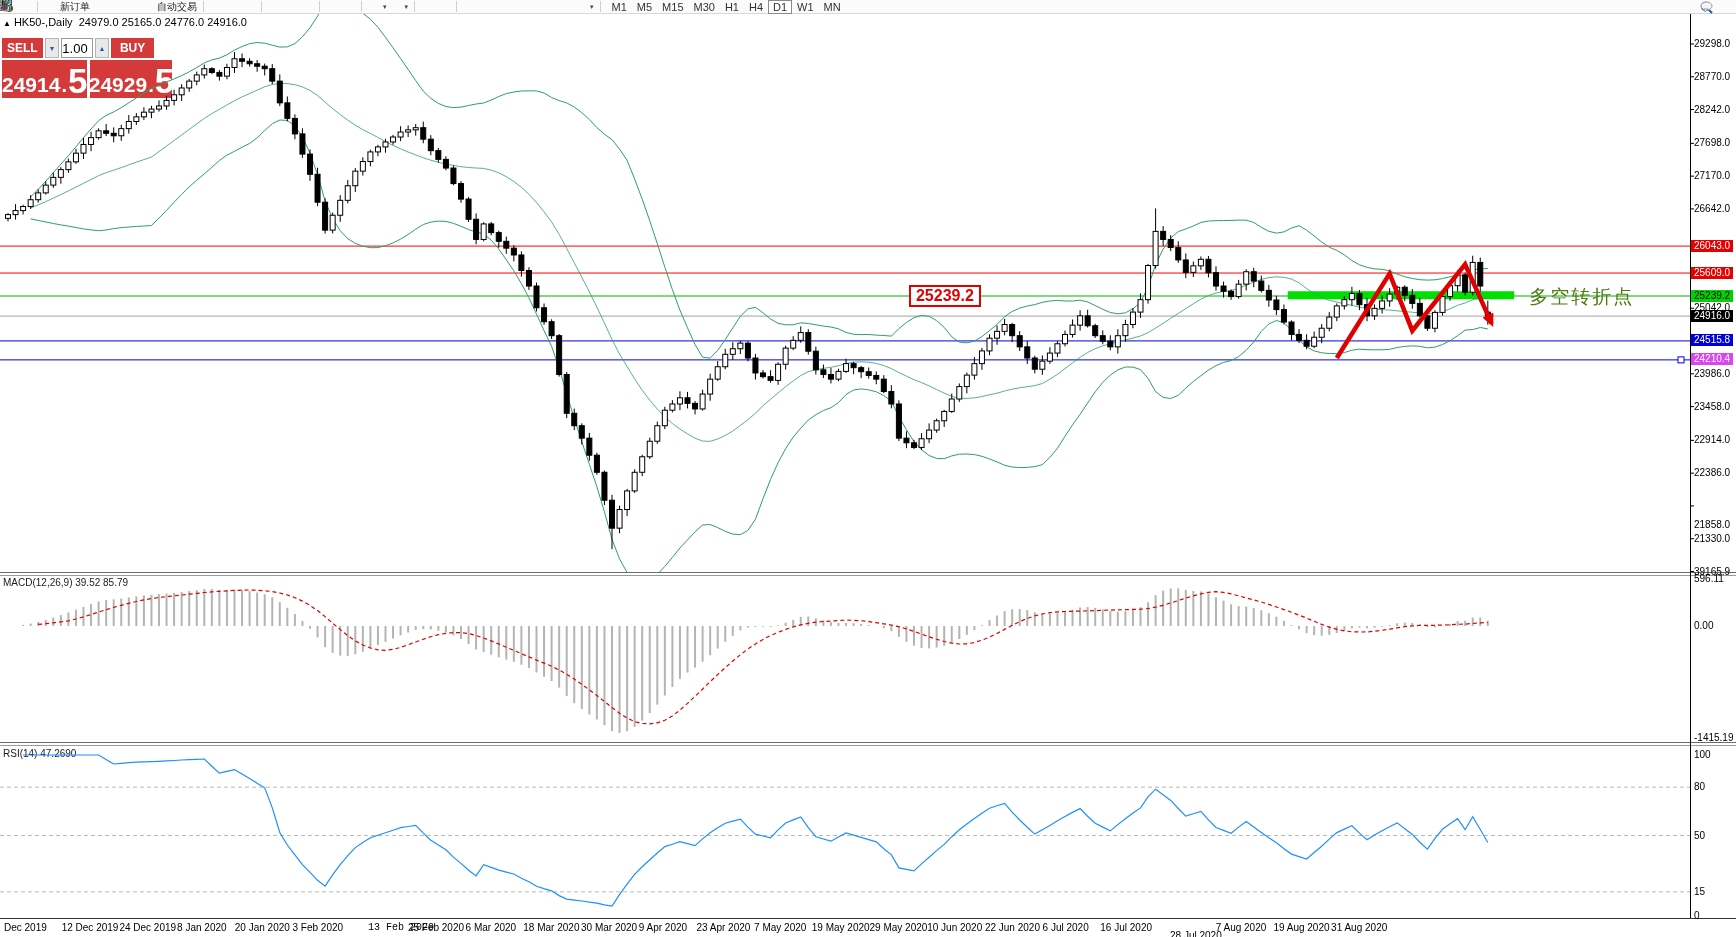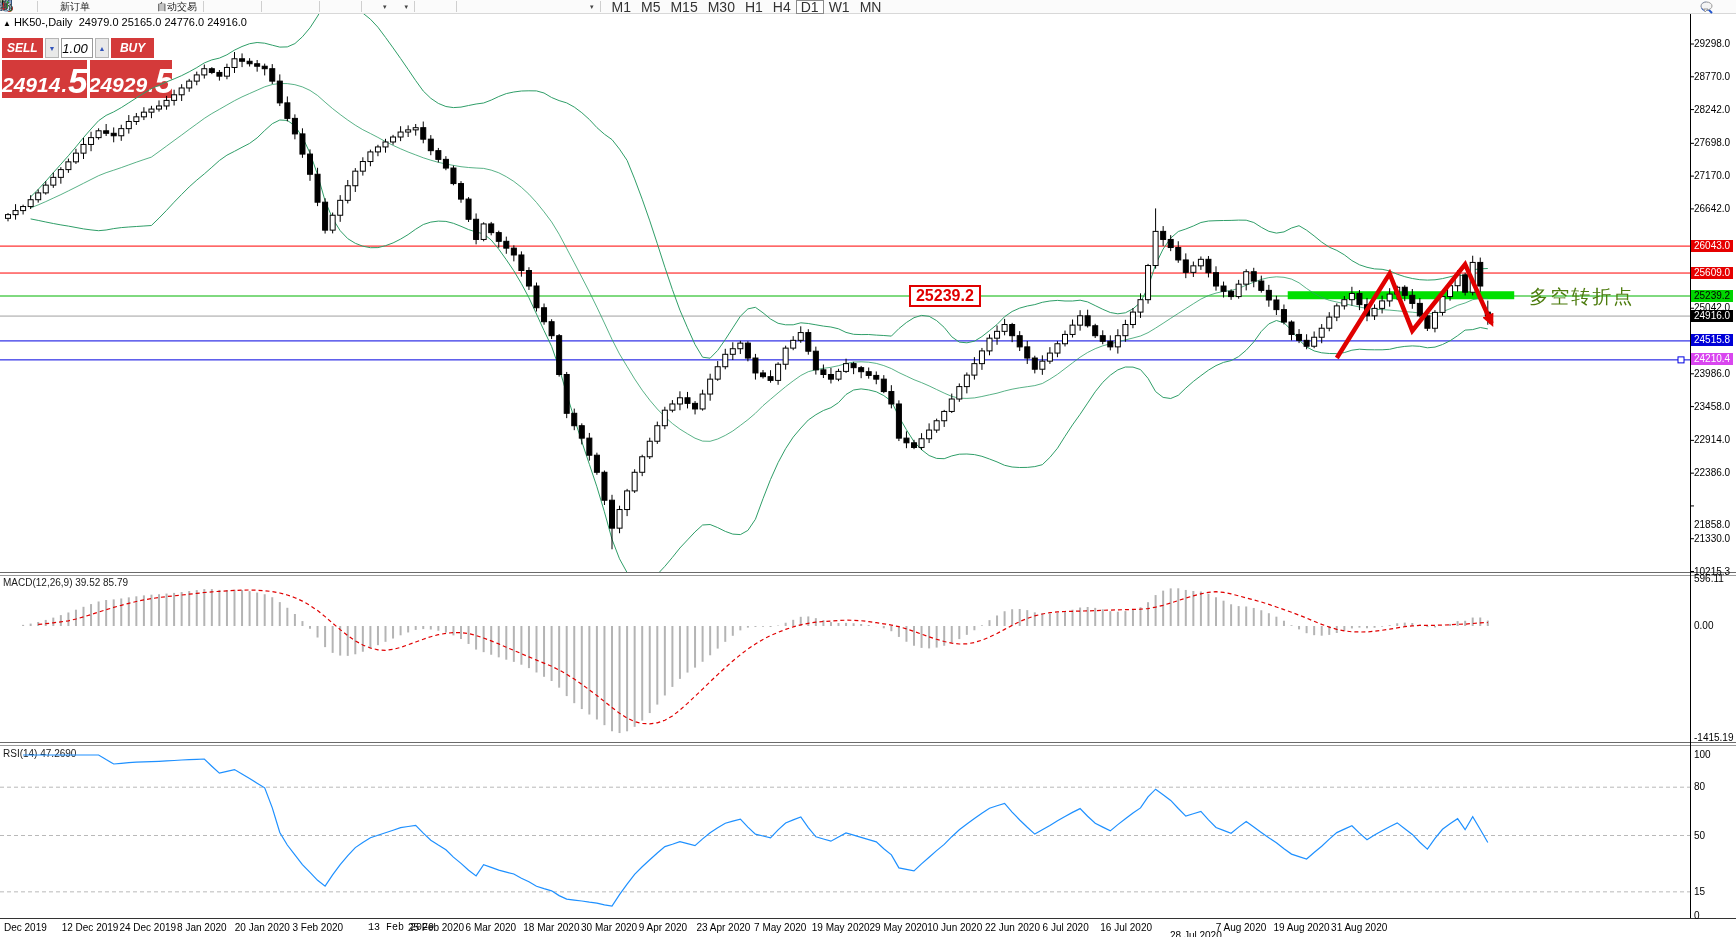--- a/index.html
+++ b/index.html
@@ -5,27 +5,27 @@
   html,body{margin:0;padding:0;background:#fff;}
   #app{position:relative;width:1736px;height:937px;background:#fff;overflow:hidden;
        font-family:"Liberation Sans","DejaVu Sans",sans-serif;-webkit-font-smoothing:none;}
   
   #toolbar{position:absolute;left:0;top:0;width:1736px;height:14px;background:#fbfbfb;
            border-bottom:1px solid #d8d8d8;display:flex;align-items:center;gap:3px;padding-left:2px;box-sizing:border-box;}
   .tb-sep{width:1px;height:11px;background:#cfcfcf;margin:0 3px;}
   .tb-ic{width:13px;height:12px;display:inline-flex;align-items:center;justify-content:center;flex:0 0 auto;}
   .tb-txt{font-size:10px;color:#222;white-space:nowrap;line-height:12px;}
   .tb-caret{font-size:7px;color:#444;margin-left:-1px;}
-  .tf-btn{font-size:14px;color:#333;padding:0 4px;height:12px;line-height:12px;border:1px solid transparent;}
+  .tf-btn{font-size:11px;color:#333;padding:0 4px;height:12px;line-height:12px;border:1px solid transparent;}
   .tf-btn.active{background:#fff;border:1px solid #8a8a8a;}
   #tb-right{position:absolute;right:4px;top:1px;display:flex;gap:6px;}
   
   #sym-header{position:absolute;left:3px;top:16px;font-size:11px;color:#000;white-space:nowrap;}
   #sym-header .tri{font-size:8px;margin-right:3px;}
-  #trade{position:absolute;left:2px;top:38px;width:152px;font-style:italic;}
+  #trade{position:absolute;left:2px;top:38px;width:152px;}
   #trade .row1{display:flex;height:20px;gap:2px;}
   .btn-red{background:#d43a3a;color:#fff;font-weight:bold;font-size:12px;display:flex;
            align-items:center;justify-content:center;}
   #sell-btn{width:42px;}
   #buy-btn{width:44px;}
   .spin{width:15px;background:#e9e9e9;border:1px solid #b5b5b5;color:#3355bb;font-size:7px;
         display:flex;align-items:center;justify-content:center;box-sizing:border-box;}
   #vol{flex:1;border:1px solid #9a9a9a;background:#fff;font-size:13px;text-align:right;
        padding-right:4px;display:flex;align-items:center;justify-content:flex-end;}
   #trade .row2{display:flex;gap:3px;margin-top:2px;height:38px;}
@@ -962,21 +962,21 @@
     <div class="ax-lbl" style="top: 137.341px;">27698.0</div>
     <div class="ax-lbl" style="top: 170.123px;">27170.0</div>
     <div class="ax-lbl" style="top: 202.906px;">26642.0</div>
     <div class="ax-lbl" style="top: 302.247px;">25042.0</div>
     <div class="ax-lbl" style="top: 367.812px;">23986.0</div>
     <div class="ax-lbl" style="top: 400.594px;">23458.0</div>
     <div class="ax-lbl" style="top: 434.37px;">22914.0</div>
     <div class="ax-lbl" style="top: 467.153px;">22386.0</div>
     <div class="ax-lbl" style="top: 519px;">21858.0</div>
     <div class="ax-lbl" style="top: 532.718px;">21330.0</div>
-    <div class="ax-lbl" style="top: 565.5px;">10215.3</div>
+    <div class="ax-lbl" style="top: 565.5px;">39165.9</div>
     <div class="ax-tag" style="top: 239.597px; background: rgb(230, 0, 0); color: rgb(255, 255, 255);">26043.0</div>
     <div class="ax-tag" style="top: 266.543px; background: rgb(230, 0, 0); color: rgb(255, 255, 255);">25609.0</div>
     <div class="ax-tag" style="top: 289.503px; background: rgb(0, 212, 0); color: rgb(0, 0, 0);">25239.2</div>
     <div class="ax-tag" style="top: 309.57px; background: rgb(0, 0, 0); color: rgb(255, 255, 255);">24916.0</div>
     <div class="ax-tag" style="top: 334.417px; background: rgb(0, 0, 216); color: rgb(255, 255, 255);">24515.8</div>
     <div class="ax-tag" style="top: 353.379px; background: #d946ef; color: rgb(255, 255, 255);">24210.4</div>
     <div class="ax-lbl" style="top: 572.839px;">596.11</div>
     <div class="ax-lbl" style="top: 620px;">0.00</div>
     <div class="ax-lbl" style="top: 731.961px;">-1415.19</div>
     <div class="ax-lbl" style="top: 749px;">100</div>

